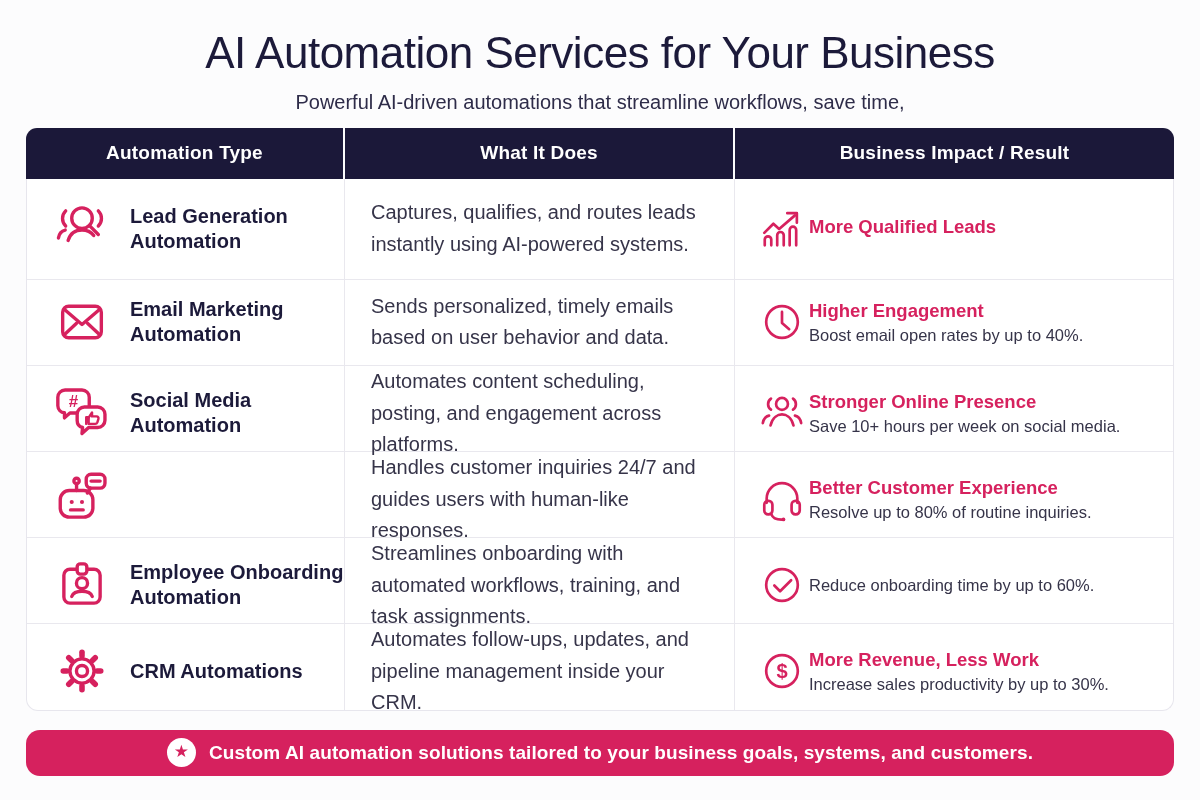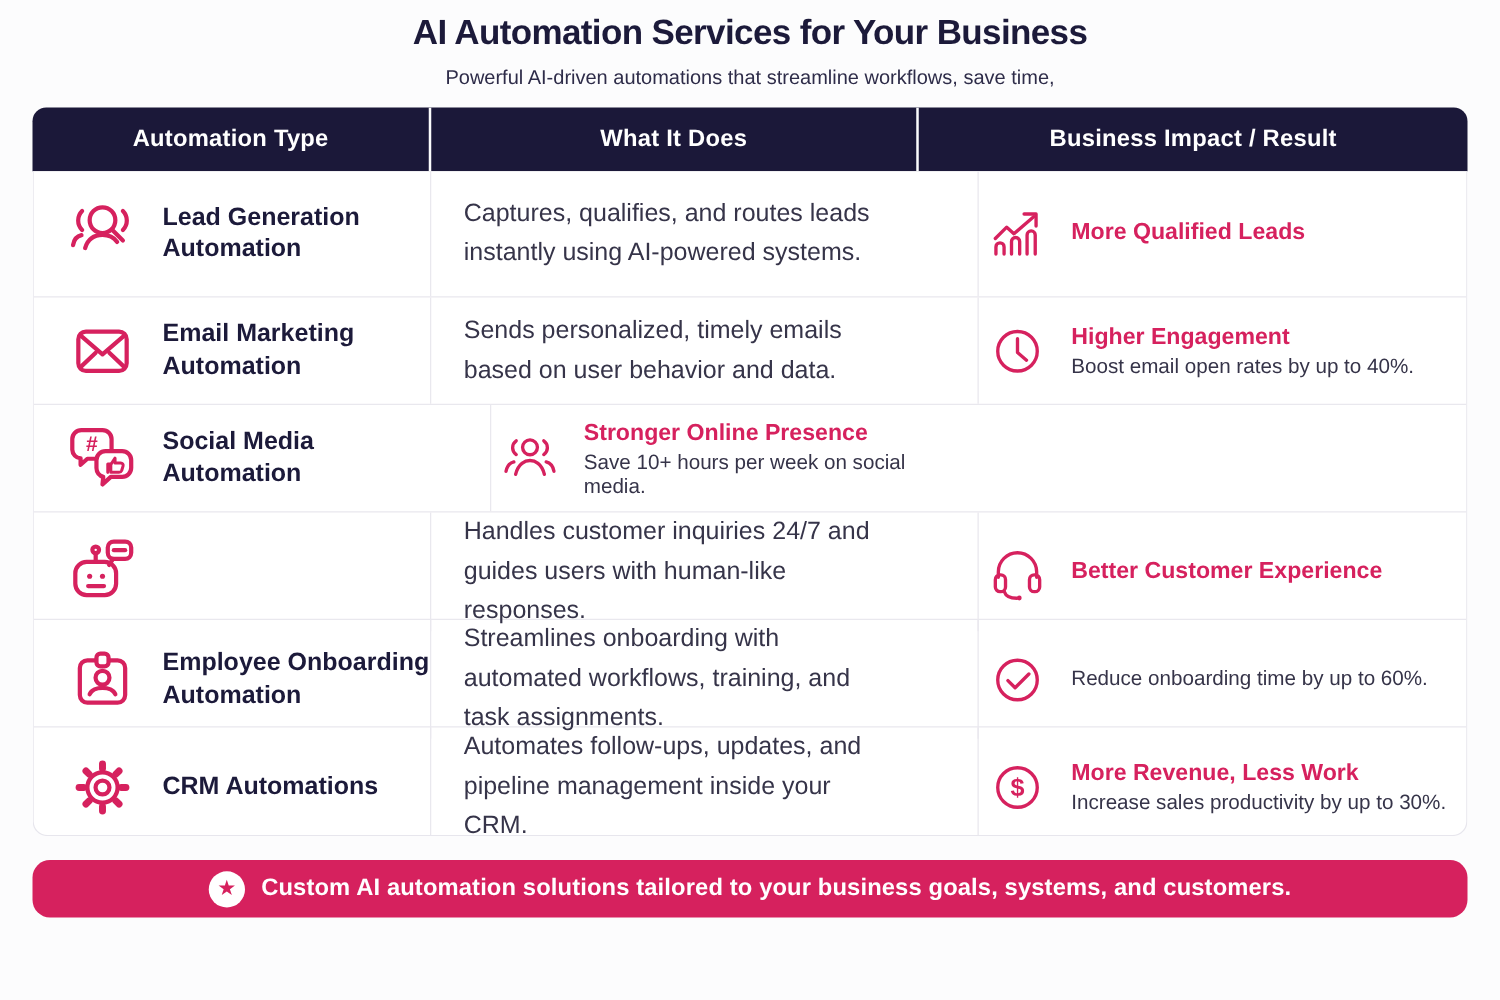--- a/index.html
+++ b/index.html
@@ -13,30 +13,31 @@
   *{box-sizing:border-box;margin:0;padding:0;}
   html,body{width:1200px;height:800px;overflow:hidden;}
   body{
     background:var(--page-bg);
     font-family:"Liberation Sans",sans-serif;
     color:var(--body-text);
     padding-top:10px;
   }
   .page-title{
     text-align:center;
-    font-size:28px;
+    font-size:44px;
     line-height:1.15;
-    font-weight:700;
+    font-weight:400;
     letter-spacing:-0.5px;
     color:var(--heading);
     margin-bottom:10px;
+    margin-top:18px;
   }
   .page-subtitle{
     text-align:center;
-    font-size:16px;
+    font-size:20px;
     line-height:1.32;
     color:#2E2C49;
     margin-bottom:13px;
   }
   .wrap{width:1148px;margin:0 auto;}
   .thead{
     display:grid;
     grid-template-columns:317px 390px 441px;
     background:var(--header-bg);
     border-radius:11px 11px 0 0;
@@ -60,21 +61,21 @@
     grid-template-columns:317px 390px 441px;
     height:86px;
     border-bottom:1px solid var(--sep);
   }
   .row:first-child{height:101px;}
   .row:last-child{border-bottom:none;}
   .cell{display:flex;align-items:center;}
   .cell + .cell{border-left:1px solid var(--sep);}
   .c1{padding-left:26px;gap:19px;}
   .c2{padding:0 30px 0 26px;}
-  .c3{padding-left:8px;gap:20px;margin-left:48px;}
+  .c3{padding-left:24px;gap:4px;}
   .icon-lg{width:58px;height:58px;flex:none;color:var(--accent);display:flex;align-items:center;justify-content:center;}
   .icon-lg svg{width:58px;height:58px;}
   .icon-md{width:46px;height:46px;flex:none;color:var(--accent);display:flex;align-items:center;justify-content:center;}
   .icon-md svg{width:46px;height:46px;}
   .type-label{
     font-size:20px;font-weight:700;color:var(--heading);
     line-height:1.27;white-space:pre-line;
   }
   .does-text{font-size:20px;line-height:1.58;color:var(--body-text);}
   .impact-title{font-size:18.5px;font-weight:700;color:var(--accent);margin-bottom:4px;}
@@ -189,20 +190,23 @@
     <path d="M26 19 h11 a6 6 0 0 1 6 6 v5 a6 6 0 0 1 -6 6 h-7.5 L24 41 l.5 -5 A6 6 0 0 1 20 30.2 V25 a6 6 0 0 1 6 -6 z" fill="#fff"></path>
     <g stroke-width="2">
                   <path d="M27.5 33 v-5.5 h2 z"></path>
     <path d="M29.5 27.8 l2.8 -4.2 v3.2 h3.8 a1.6 1.6 0 0 1 1.5 2.1 l-.9 2.9 a1.9 1.9 0 0 1 -1.8 1.2 h-5.4 z"></path>
                 </g>
               </g>
             </svg>
           </span>
       <span class="type-label">Social Media
 Automation</span>
+    </div>
+    <div class="cell c2">
+      <p class="does-text">Automates content scheduling, posting, and engagement across platforms.</p>
     </div>
     <div class="cell c3">
       <span class="icon-md">
             <svg viewBox="0 0 48 48">
               <g fill="none" stroke="currentColor" stroke-width="2.8" stroke-linecap="round" stroke-linejoin="round">
     <circle cx="24" cy="14.5" r="6.2"></circle>
     <path d="M12.5 9 a7 7 0 0 0 0 11.5"></path>
                 <path d="M35.5 9 a7 7 0 0 1 0 11.5"></path>
     <path d="M12 37 c2.2 -9 8 -11.5 12 -11.5 s9.8 2.5 12 11.5"></path>
     <path d="M4 34.5 c.8 -4.5 3.2 -7 6.5 -7.8"></path>
@@ -245,20 +249,21 @@
     <path d="M8 28 v-4.5 a16 16 0 0 1 32 0 V28"></path>
     <rect x="5.5" y="26" width="8.5" height="14" rx="4"></rect>
     <rect x="34" y="26" width="8.5" height="14" rx="4"></rect>
     <path d="M13 40 c1.5 4.5 6 5.5 10.5 5.5"></path>
     <circle cx="25.5" cy="45.3" r="2" fill="currentColor" stroke="none"></circle>
               </g>
             </svg>
           </span>
       <div>
         <div class="impact-title">Better Customer Experience</div>
+        <div class="impact-desc">Resolve up to 80% of routine inquiries.</div>
       </div>
     </div>
   </div>
 
   <div class="row">
     <div class="cell c1">
       <span class="icon-lg">
             <svg viewBox="0 0 48 48">
               <g fill="none" stroke="currentColor" stroke-width="2.8" stroke-linecap="round" stroke-linejoin="round">
     <rect x="9" y="11" width="30" height="28" rx="5"></rect>

